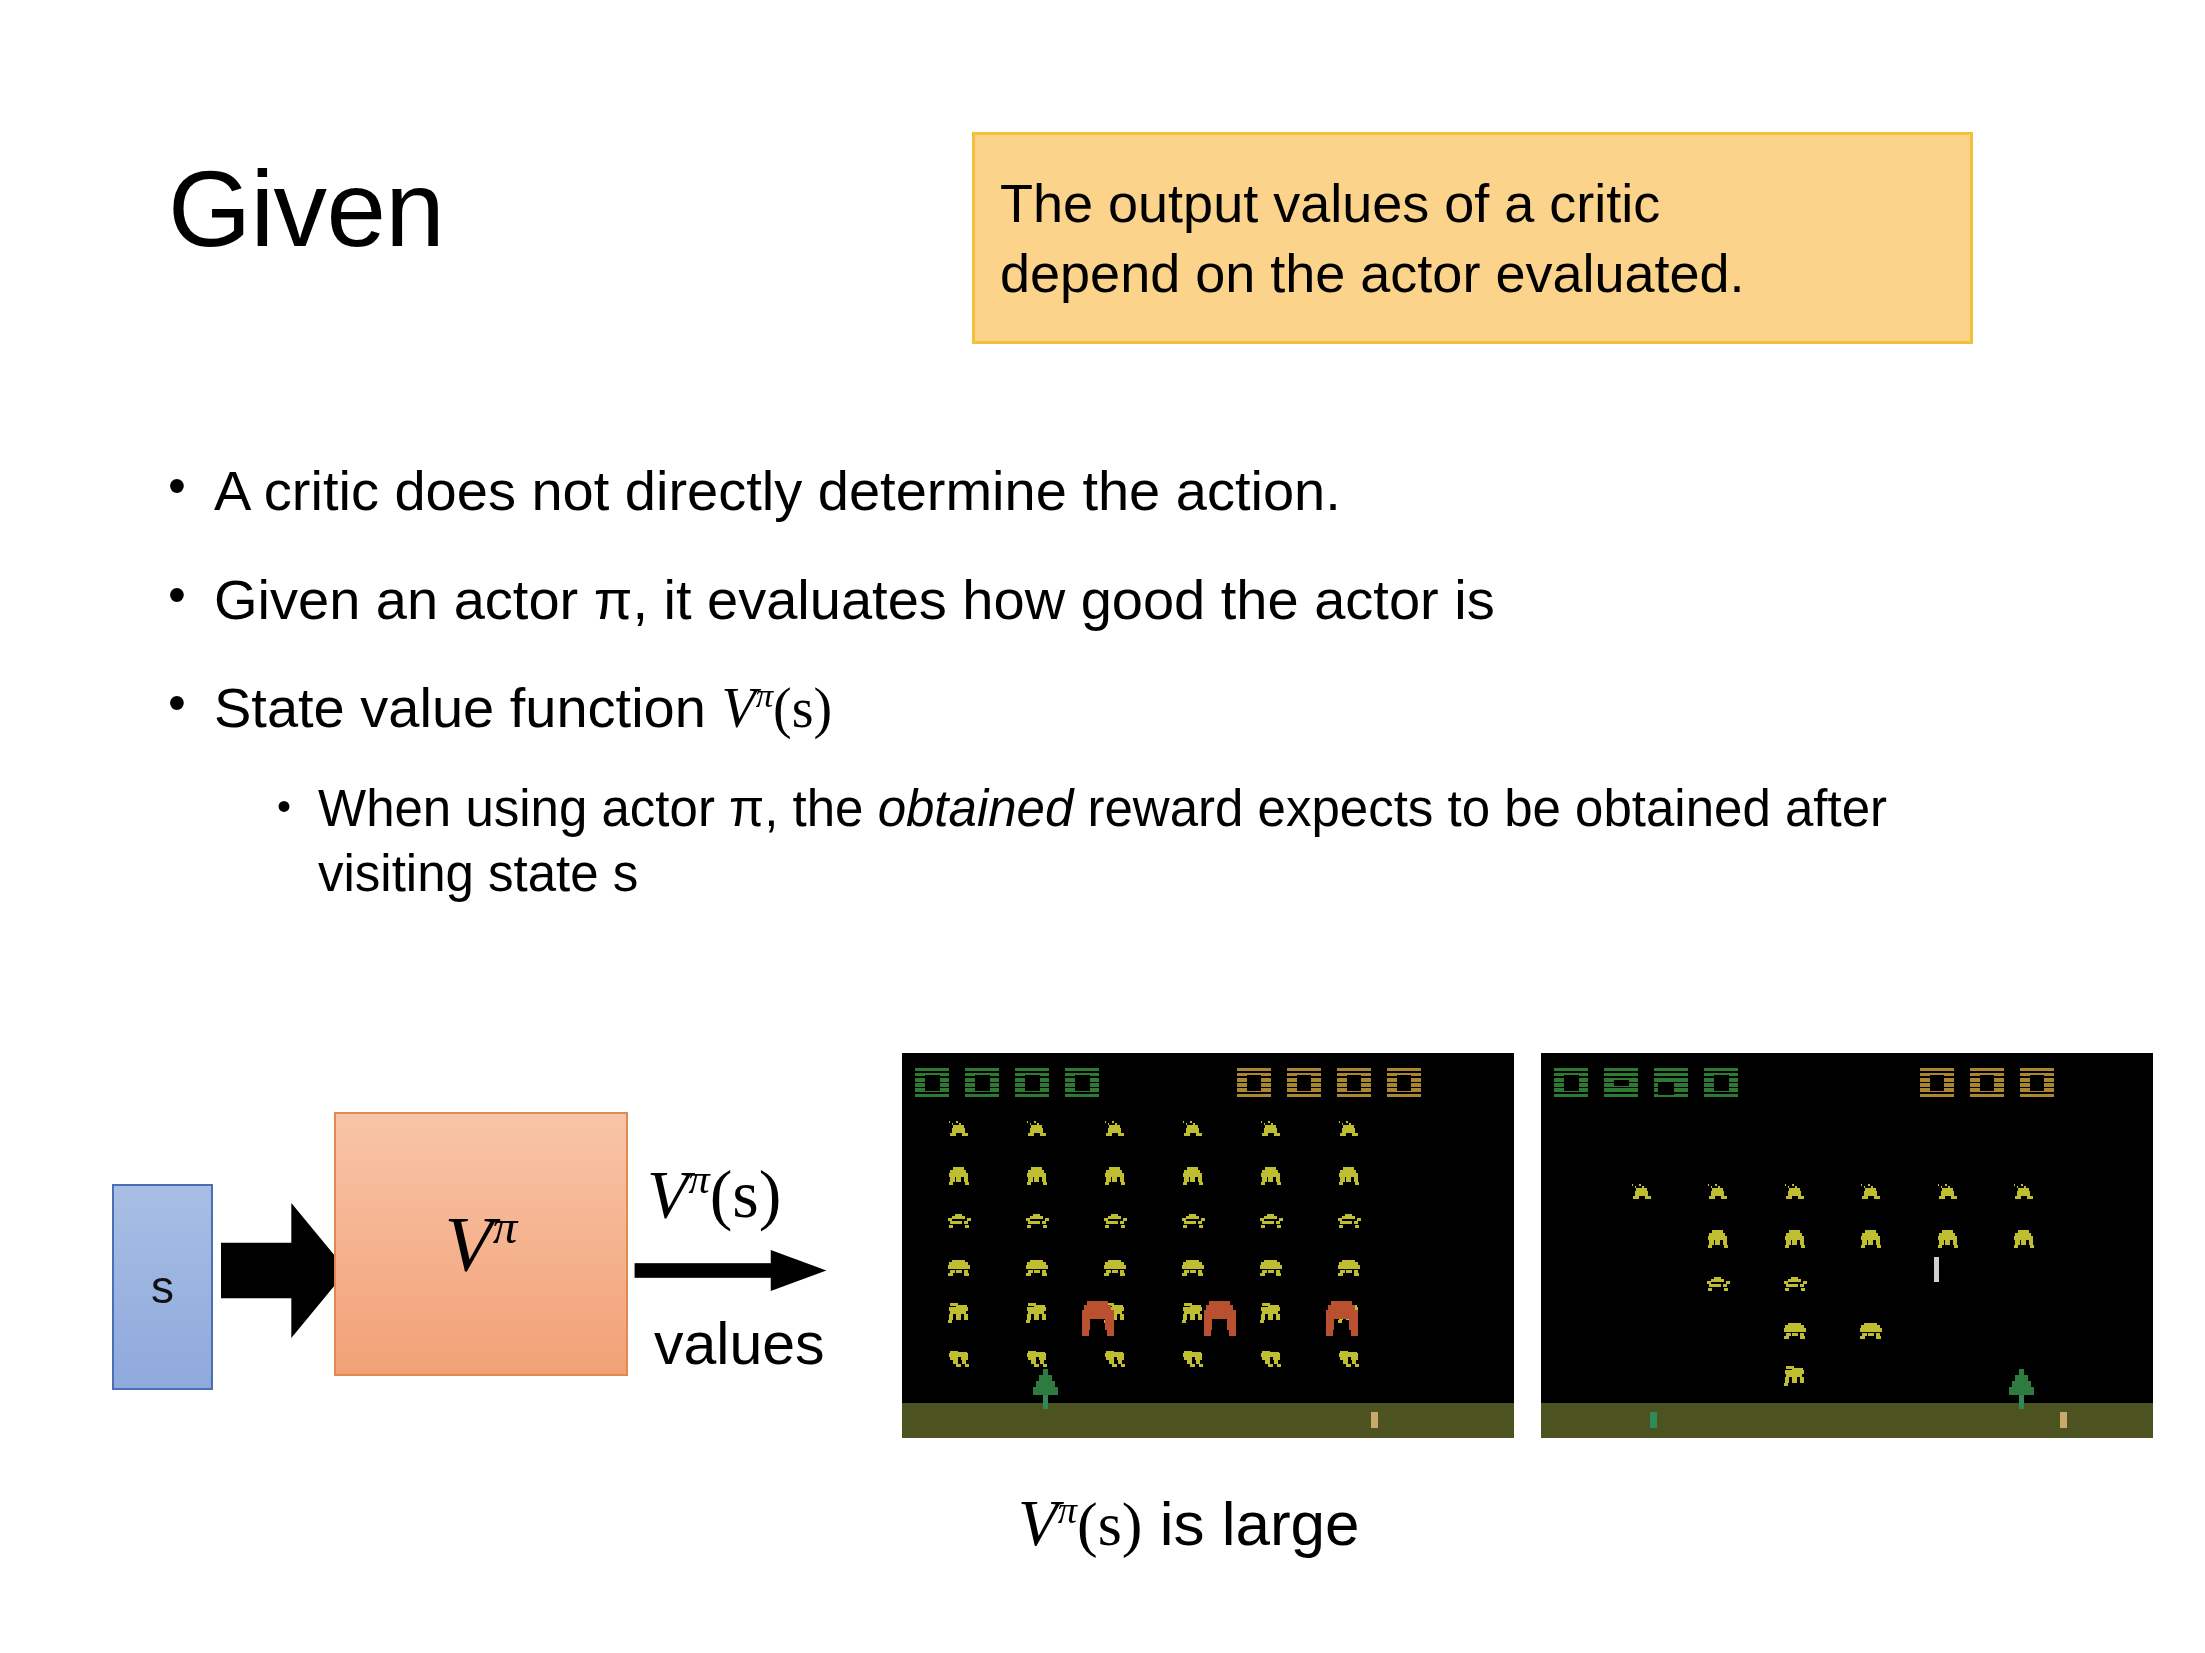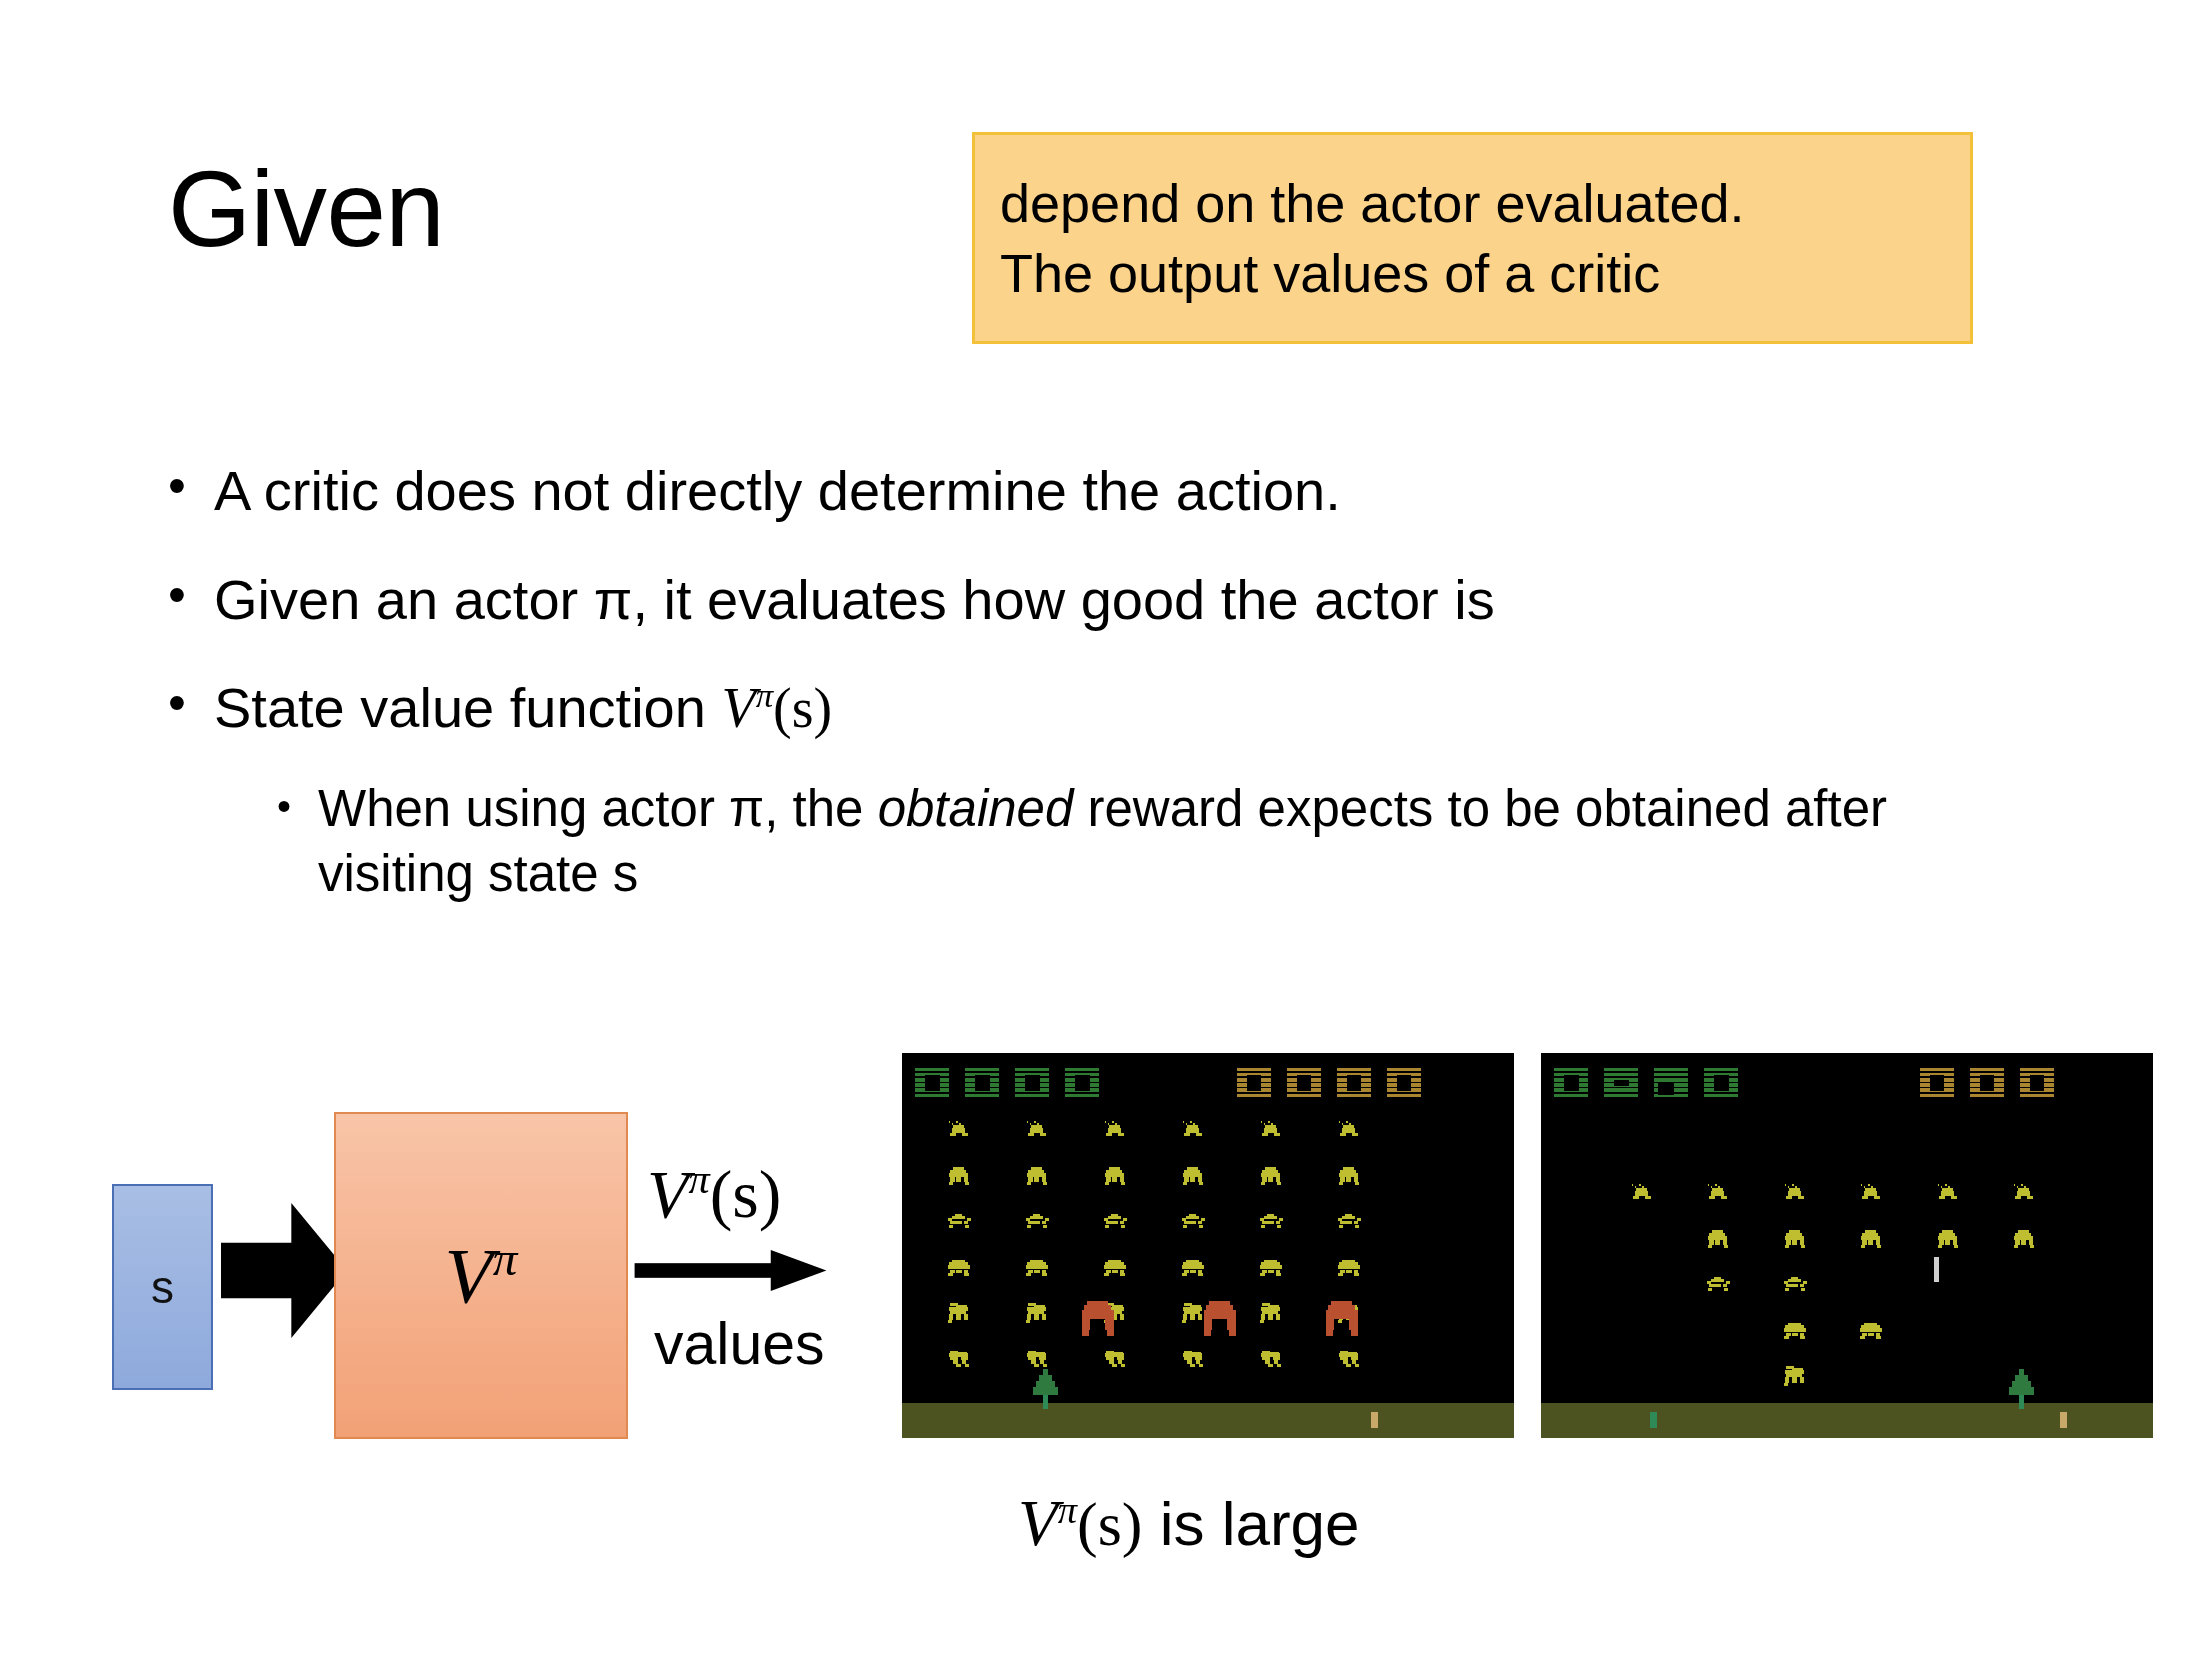--- a/index.html
+++ b/index.html
@@ -70,21 +70,21 @@
     box-sizing:border-box;
     display:flex; align-items:center; justify-content:center;
     font-size:46px; color:#111;
   }
   #block-arrow{
     position:absolute; left:221px; top:94px;
     width:126px; height:147px;
   }
   #vpi-box{
     position:absolute; left:334px; top:8.8px;
-    width:294px; height:327px;
+    width:294px; height:264px;
     background:linear-gradient(180deg,#F8C4A8 0%, #F2A176 100%);
     border:2.2px solid #E08A52;
     box-sizing:border-box;
     display:flex; align-items:center; justify-content:center;
   }
   #vpi-box .mathbig{
     font-family:"Liberation Serif", serif; font-style:italic;
     font-size:79px; color:#000;
   }
   #out-arrow{position:absolute; left:634px; top:147px; width:193px; height:41px;}
@@ -159,22 +159,22 @@
   #caption-right{left:1612px;}
 </style>
 </head>
 <body>
 
 <div class="slide">
 
   <div id="slide-title">Given</div>
 
   <div id="callout-box">
+    <div class="callout-line">The output values of a critic</div>
     <div class="callout-line">depend on the actor evaluated.</div>
-    <div class="callout-line">The output values of a critic</div>
   </div>
 
   <div id="bullet-list">
 
     <div class="bullet-row lvl1">
       <div class="bullet-dot">•</div>
       <div class="bullet-text">A critic does not directly determine the action.</div>
     </div>
 
     <div class="bullet-row lvl1">

